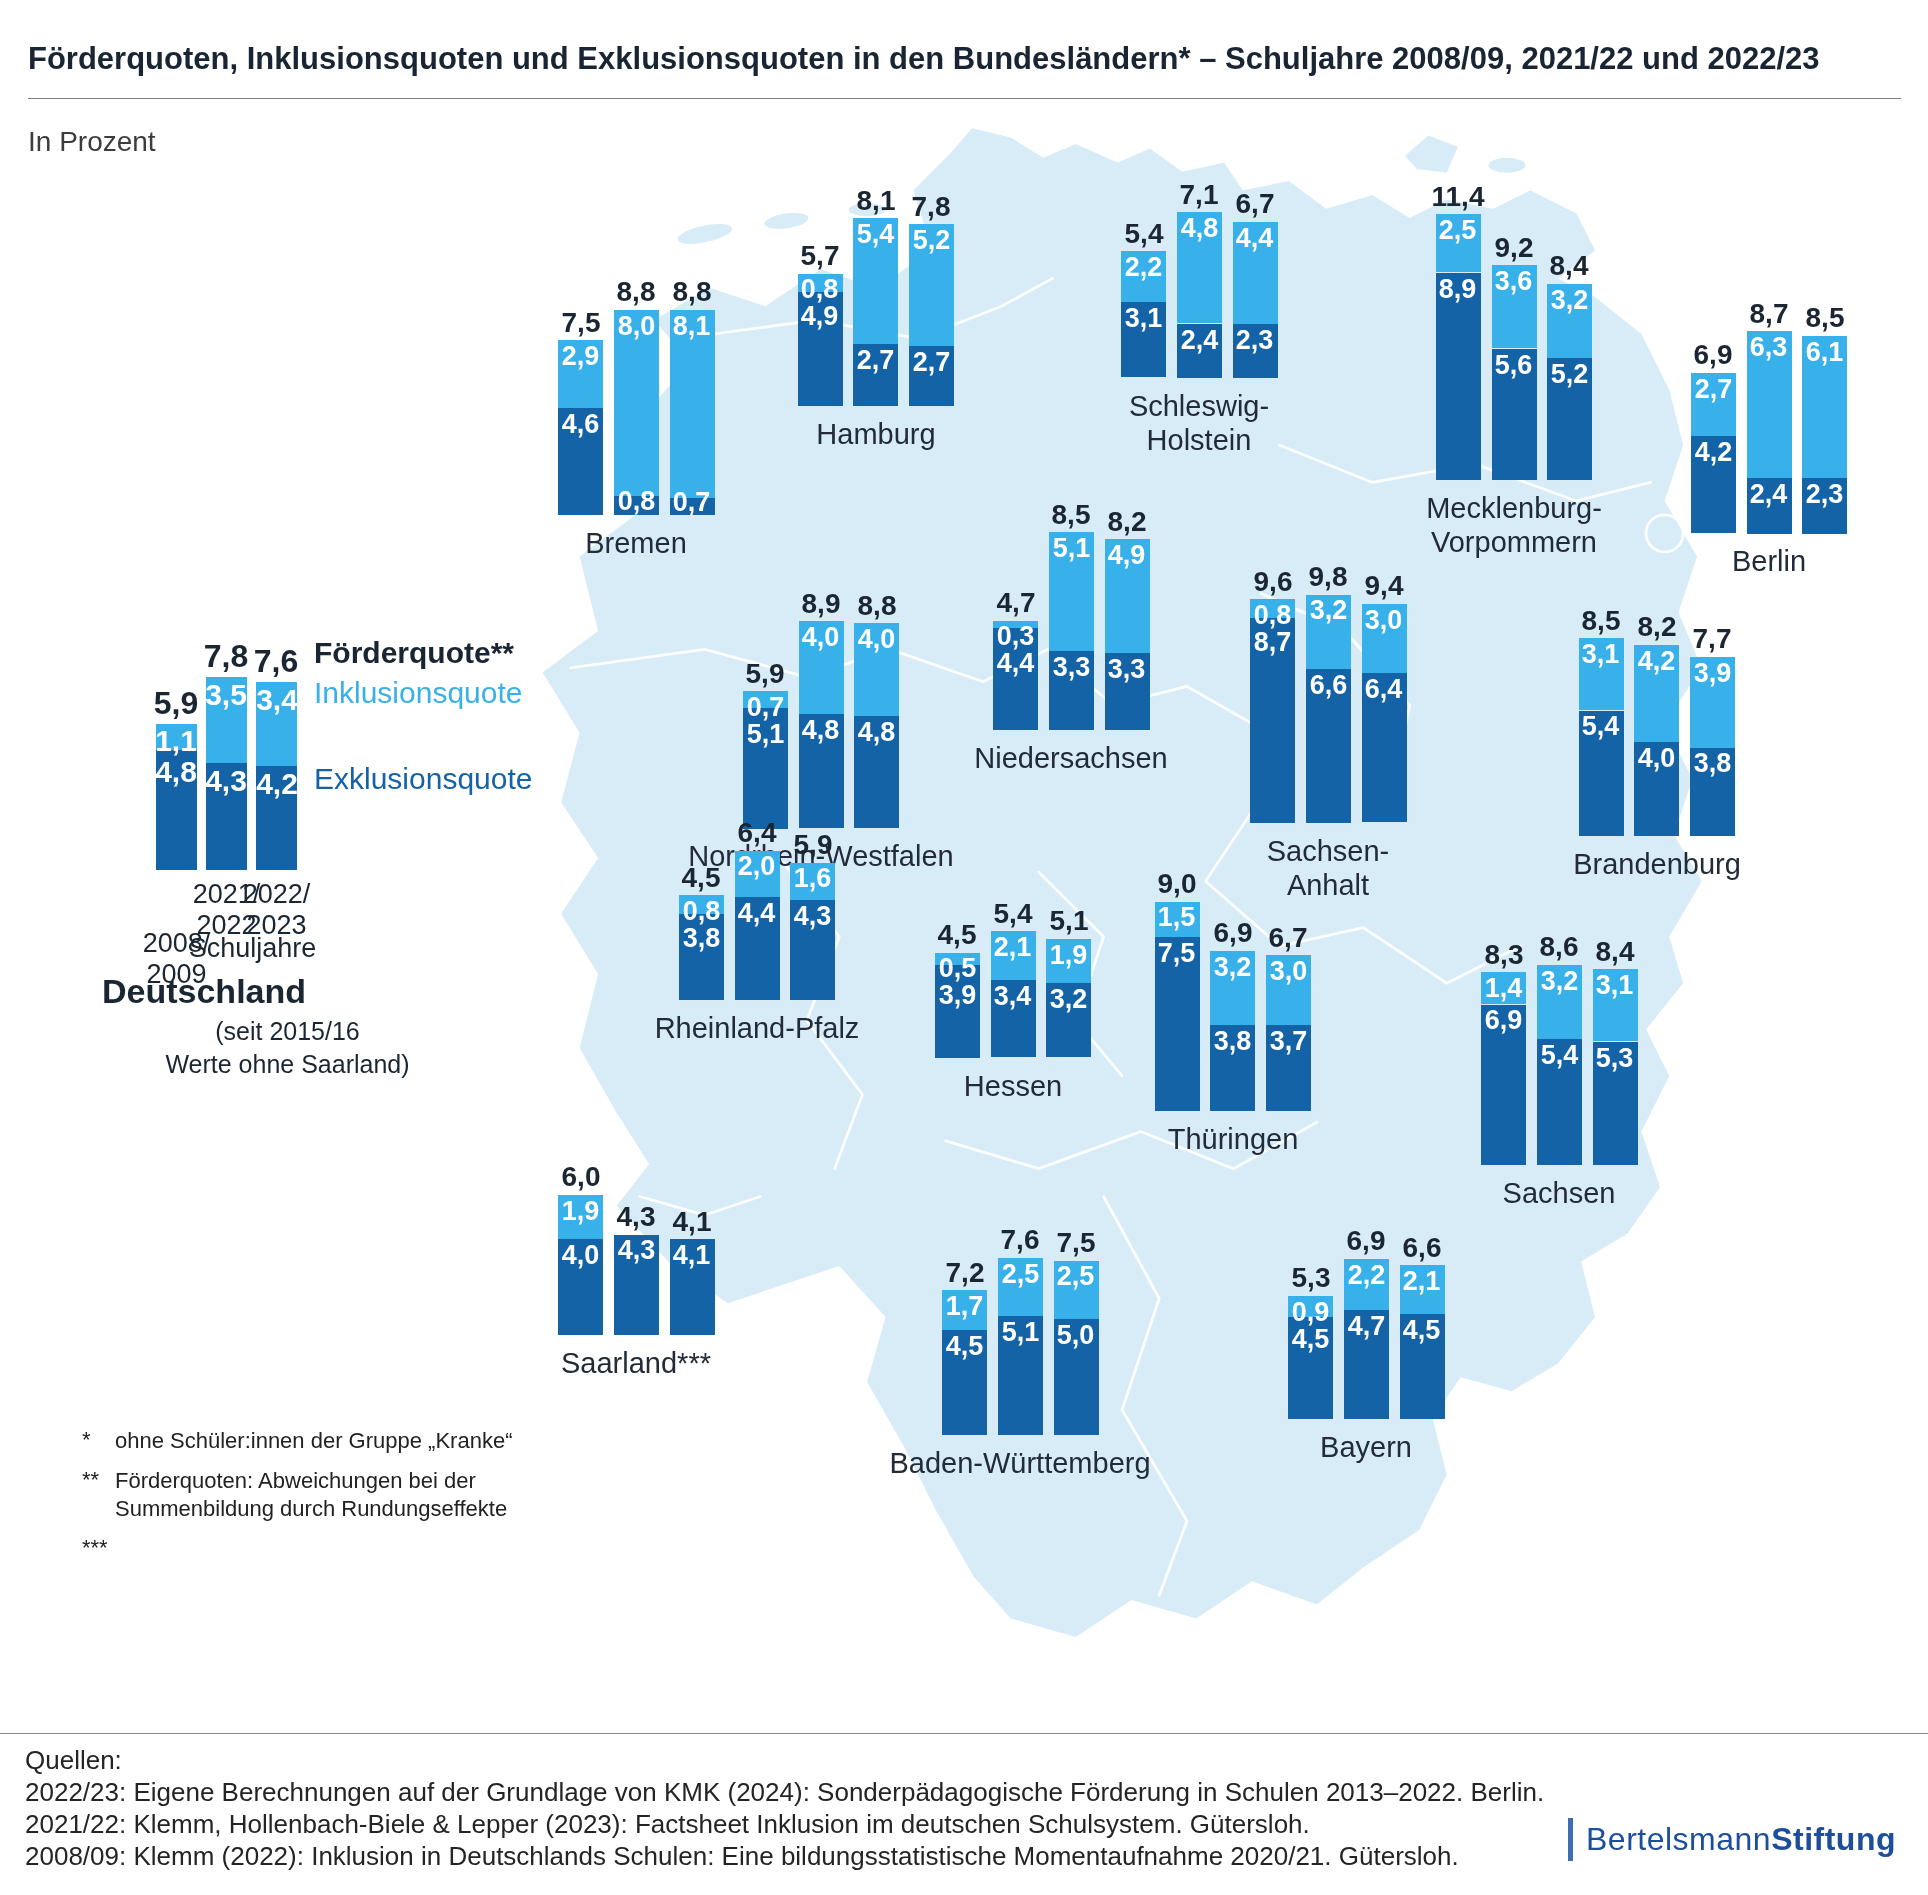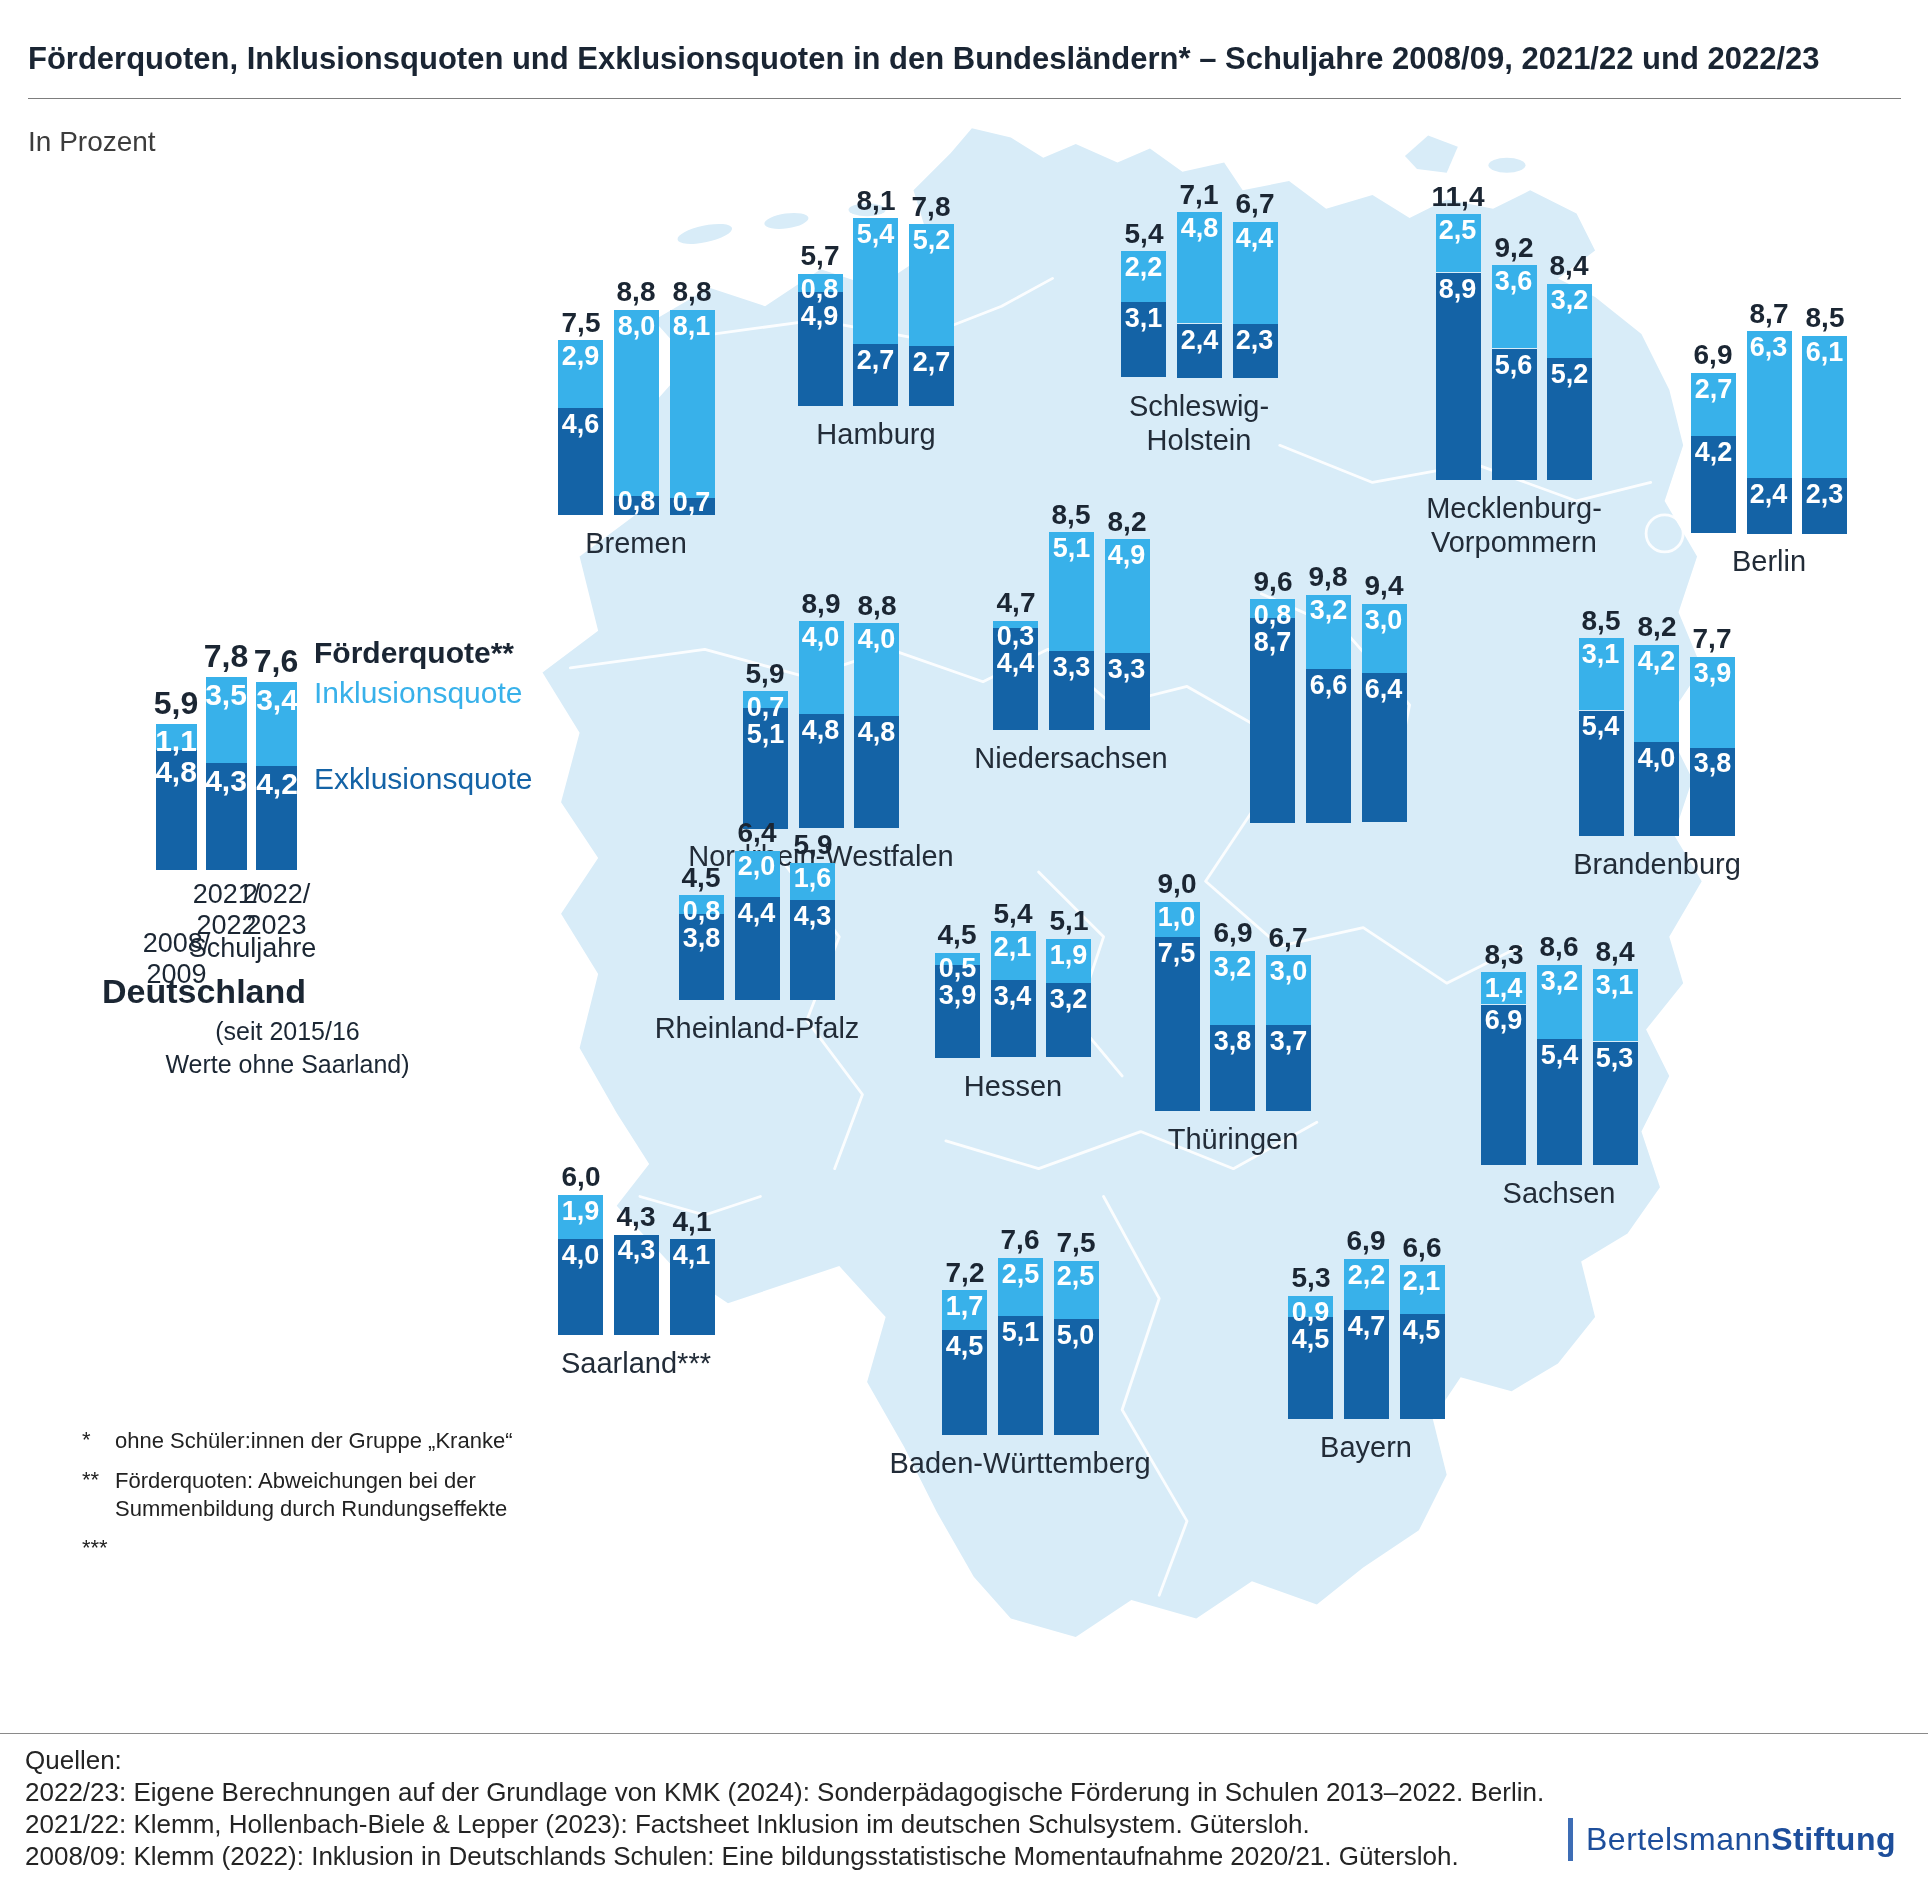--- a/index.html
+++ b/index.html
@@ -204,20 +204,22 @@
       <div class="bar-seg" style="left: 1306px; top: 595px; width: 45px; height: 74px; background: rgb(56, 177, 234); position: absolute;"></div>
       <div class="bar-seg" style="left: 1306px; top: 669px; width: 45px; height: 154px; background: rgb(20, 99, 166); position: absolute;"></div>
       <div class="total-label" style="left: 1264px; top: 561px; width: 128px; height: 32px; font-size: 28px; line-height: 32px; position: absolute;">9,8</div>
       <div class="seg-label" style="left: 1299px; top: 596px; width: 59px; height: 28px; font-size: 27px; line-height: 28px; position: absolute;">3,2</div>
       <div class="seg-label" style="left: 1299px; top: 671px; width: 59px; height: 28px; font-size: 27px; line-height: 28px; position: absolute;">6,6</div>
       <div class="bar-seg" style="left: 1362px; top: 604px; width: 45px; height: 70px; background: rgb(56, 177, 234); position: absolute;"></div>
       <div class="bar-seg" style="left: 1362px; top: 673px; width: 45px; height: 149px; background: rgb(20, 99, 166); position: absolute;"></div>
       <div class="total-label" style="left: 1320px; top: 570px; width: 128px; height: 32px; font-size: 28px; line-height: 32px; position: absolute;">9,4</div>
       <div class="seg-label" style="left: 1354px; top: 606px; width: 59px; height: 28px; font-size: 27px; line-height: 28px; position: absolute;">3,0</div>
       <div class="seg-label" style="left: 1354px; top: 675px; width: 59px; height: 28px; font-size: 27px; line-height: 28px; position: absolute;">6,4</div>
+      <div class="name-label" style="left: 1124px; top: 834px; width: 408px; font-size: 29px; position: absolute;">Sachsen-
+Anhalt</div>
       <div class="bar-seg" style="left: 1579px; top: 638px; width: 45px; height: 72px; background: rgb(56, 177, 234); position: absolute;"></div>
       <div class="bar-seg" style="left: 1579px; top: 711px; width: 45px; height: 125px; background: rgb(20, 99, 166); position: absolute;"></div>
       <div class="total-label" style="left: 1537px; top: 605px; width: 128px; height: 32px; font-size: 28px; line-height: 32px; position: absolute;">8,5</div>
       <div class="seg-label" style="left: 1571px; top: 640px; width: 59px; height: 28px; font-size: 27px; line-height: 28px; position: absolute;">3,1</div>
       <div class="seg-label" style="left: 1571px; top: 712px; width: 59px; height: 28px; font-size: 27px; line-height: 28px; position: absolute;">5,4</div>
       <div class="bar-seg" style="left: 1634px; top: 645px; width: 45px; height: 97px; background: rgb(56, 177, 234); position: absolute;"></div>
       <div class="bar-seg" style="left: 1634px; top: 742px; width: 45px; height: 94px; background: rgb(20, 99, 166); position: absolute;"></div>
       <div class="total-label" style="left: 1593px; top: 611px; width: 128px; height: 32px; font-size: 28px; line-height: 32px; position: absolute;">8,2</div>
       <div class="seg-label" style="left: 1627px; top: 647px; width: 59px; height: 28px; font-size: 27px; line-height: 28px; position: absolute;">4,2</div>
       <div class="seg-label" style="left: 1627px; top: 744px; width: 59px; height: 28px; font-size: 27px; line-height: 28px; position: absolute;">4,0</div>
@@ -255,21 +257,21 @@
       <div class="seg-label" style="left: 983px; top: 982px; width: 59px; height: 28px; font-size: 27px; line-height: 28px; position: absolute;">3,4</div>
       <div class="bar-seg" style="left: 1046px; top: 939px; width: 45px; height: 45px; background: rgb(56, 177, 234); position: absolute;"></div>
       <div class="bar-seg" style="left: 1046px; top: 983px; width: 45px; height: 74px; background: rgb(20, 99, 166); position: absolute;"></div>
       <div class="total-label" style="left: 1005px; top: 905px; width: 128px; height: 32px; font-size: 28px; line-height: 32px; position: absolute;">5,1</div>
       <div class="seg-label" style="left: 1039px; top: 941px; width: 59px; height: 28px; font-size: 27px; line-height: 28px; position: absolute;">1,9</div>
       <div class="seg-label" style="left: 1039px; top: 985px; width: 59px; height: 28px; font-size: 27px; line-height: 28px; position: absolute;">3,2</div>
       <div class="name-label" style="left: 809px; top: 1069px; width: 408px; font-size: 29px; position: absolute;">Hessen</div>
       <div class="bar-seg" style="left: 1155px; top: 902px; width: 45px; height: 35px; background: rgb(56, 177, 234); position: absolute;"></div>
       <div class="bar-seg" style="left: 1155px; top: 937px; width: 45px; height: 174px; background: rgb(20, 99, 166); position: absolute;"></div>
       <div class="total-label" style="left: 1113px; top: 868px; width: 128px; height: 32px; font-size: 28px; line-height: 32px; position: absolute;">9,0</div>
-      <div class="seg-label" style="left: 1147px; top: 903px; width: 59px; height: 28px; font-size: 27px; line-height: 28px; position: absolute;">1,0</div>
+      <div class="seg-label" style="left: 1147px; top: 903px; width: 59px; height: 28px; font-size: 27px; line-height: 28px; position: absolute;">1,5</div>
       <div class="seg-label" style="left: 1147px; top: 939px; width: 59px; height: 28px; font-size: 27px; line-height: 28px; position: absolute;">7,5</div>
       <div class="bar-seg" style="left: 1210px; top: 951px; width: 45px; height: 74px; background: rgb(56, 177, 234); position: absolute;"></div>
       <div class="bar-seg" style="left: 1210px; top: 1025px; width: 45px; height: 86px; background: rgb(20, 99, 166); position: absolute;"></div>
       <div class="total-label" style="left: 1169px; top: 917px; width: 128px; height: 32px; font-size: 28px; line-height: 32px; position: absolute;">6,9</div>
       <div class="seg-label" style="left: 1203px; top: 953px; width: 59px; height: 28px; font-size: 27px; line-height: 28px; position: absolute;">3,2</div>
       <div class="seg-label" style="left: 1203px; top: 1027px; width: 59px; height: 28px; font-size: 27px; line-height: 28px; position: absolute;">3,8</div>
       <div class="bar-seg" style="left: 1266px; top: 955px; width: 45px; height: 70px; background: rgb(56, 177, 234); position: absolute;"></div>
       <div class="bar-seg" style="left: 1266px; top: 1025px; width: 45px; height: 86px; background: rgb(20, 99, 166); position: absolute;"></div>
       <div class="total-label" style="left: 1224px; top: 922px; width: 128px; height: 32px; font-size: 28px; line-height: 32px; position: absolute;">6,7</div>
       <div class="seg-label" style="left: 1259px; top: 957px; width: 59px; height: 28px; font-size: 27px; line-height: 28px; position: absolute;">3,0</div>

